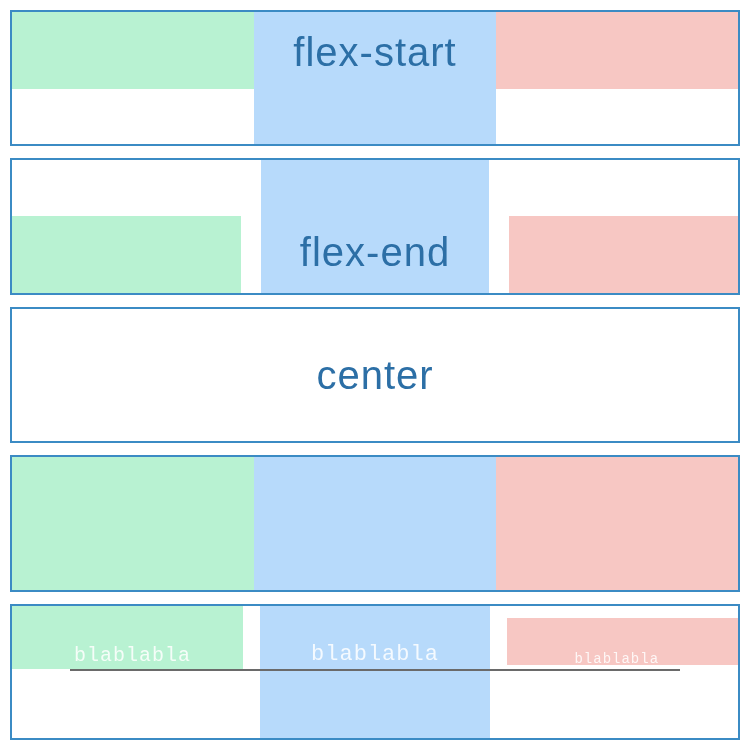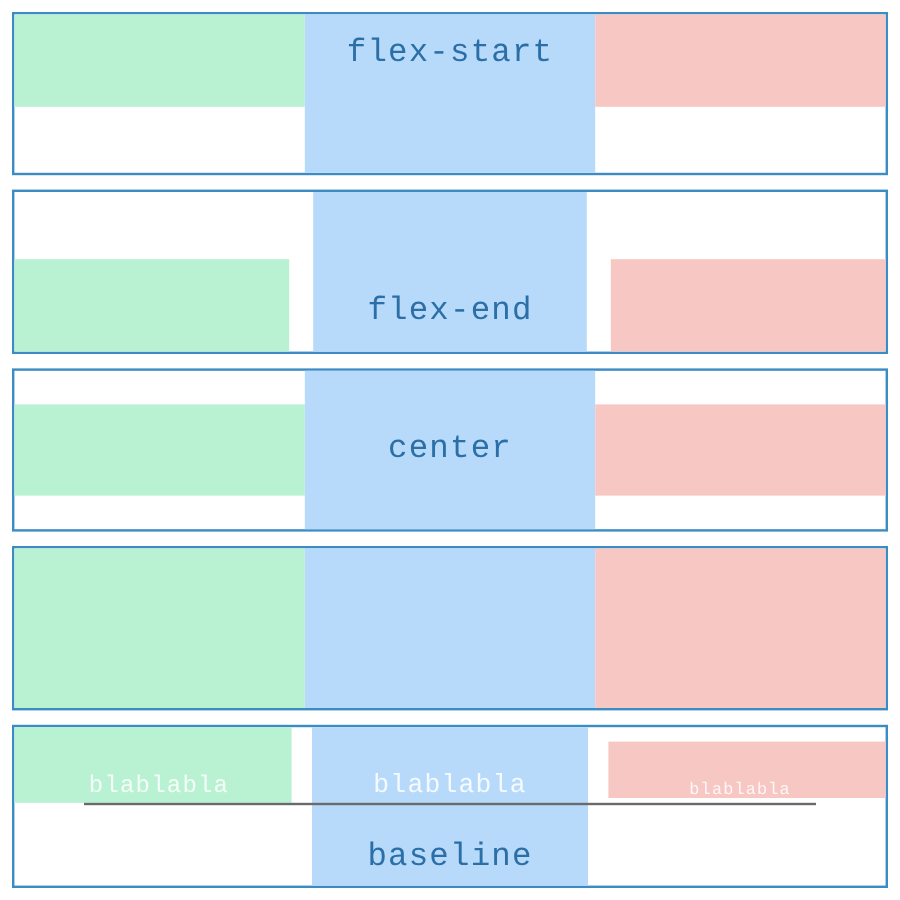--- a/index.html
+++ b/index.html
@@ -21,47 +21,47 @@
   }
   .box {
     flex: 1;
     position: relative;
   }
   .label {
     position: absolute;
     left: 50%;
     transform: translateX(-50%);
     color: #2c6fa6;
-    font-size: 27px;
+    font-size: 40px;
     font-weight: 400;
     letter-spacing: 1px;
     white-space: nowrap;
     z-index: 2;
-    font-family: Liberation Mono, monospace;
+    font-family: Liberation Sans, sans-serif;
   }
   .green { background: #b8f2d2; }
   .blue  { background: #b7dafb; }
   .pink  { background: #f7c7c3; }
 
   
   .r1 .box { height: 58%; align-self: flex-start; }
   .r1 .green { height: 58%; }
   .r1 .blue  { height: 100%; }
   .r1 .pink  { height: 58%; }
   .r1 .label { top: 18px; }
 
   
   .r2 { align-items: flex-end; gap: 20px; }
   .r2 .green { height: 58%; }
   .r2 .blue  { height: 100%; }
   .r2 .pink  { height: 58%; }
   .r2 .label { bottom: 18px; }
 
   
-  .r3 { align-items: center; }
+  .r3 { align-items: center; flex-direction: column; }
   .r3 .green { height: 58%; }
   .r3 .blue  { height: 100%; }
   .r3 .pink  { height: 58%; }
   .r3 .label { top: 50%; transform: translate(-50%, -50%); }
 
   
   .r4 .box { height: 100%; }
   .r4 .label { top: 50%; transform: translate(-50%, -50%); }
 
   
@@ -131,14 +131,13 @@
 </div>
 
 <div class="row r5">
   <div class="box green"></div>
   <div class="box blue"></div>
   <div class="box pink"></div>
   <div class="baseline-line"></div>
   <div class="bla g" style="left:16.6%;">blablabla</div>
   <div class="bla b" style="left:50%;">blablabla</div>
   <div class="bla p" style="left:83.3%;">blablabla</div>
-  <div class="label">baseline</div>
 </div>
 
 </body></html>

